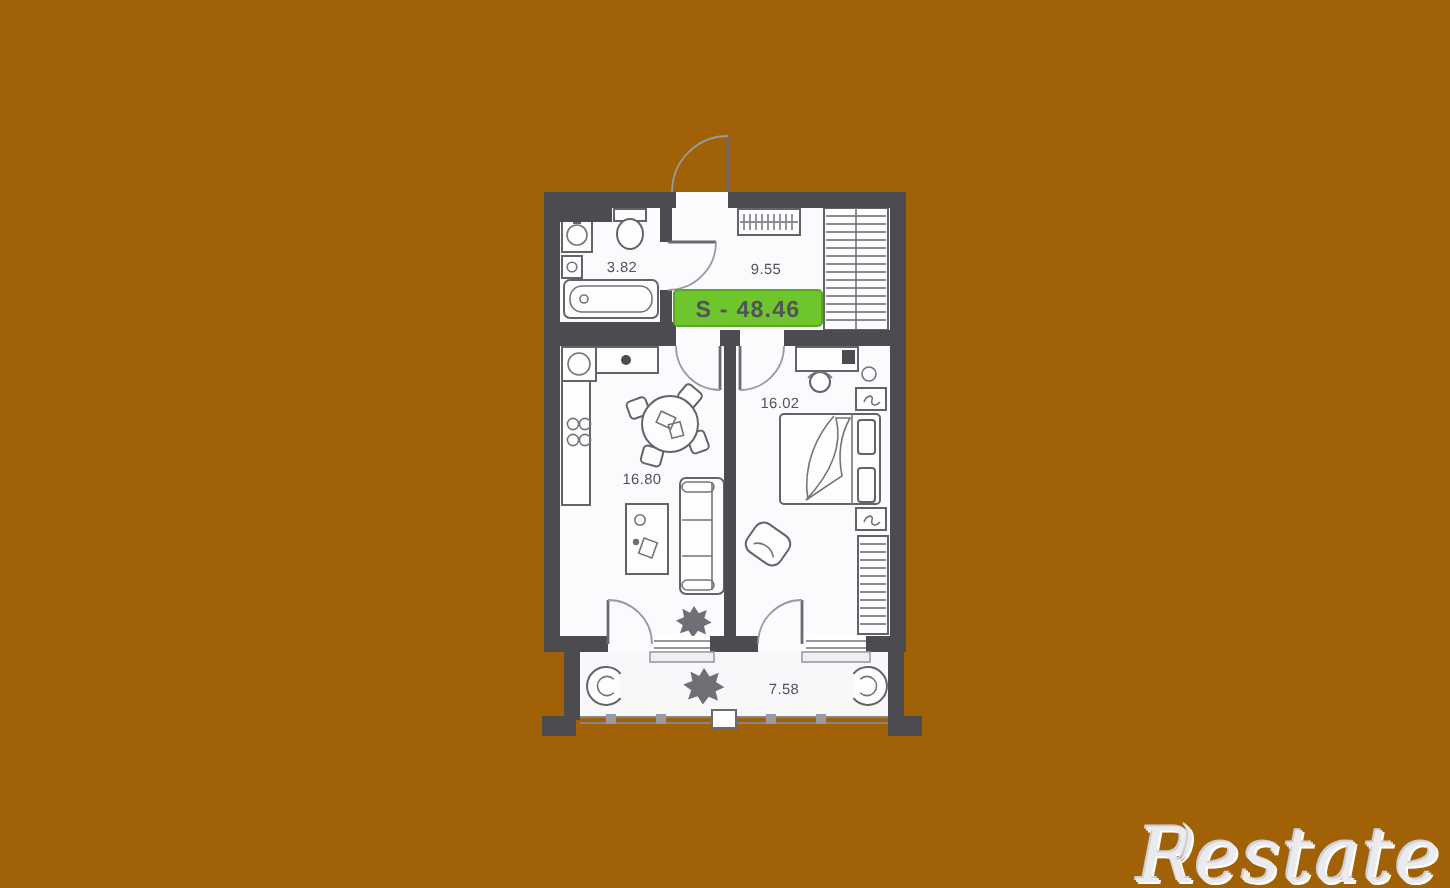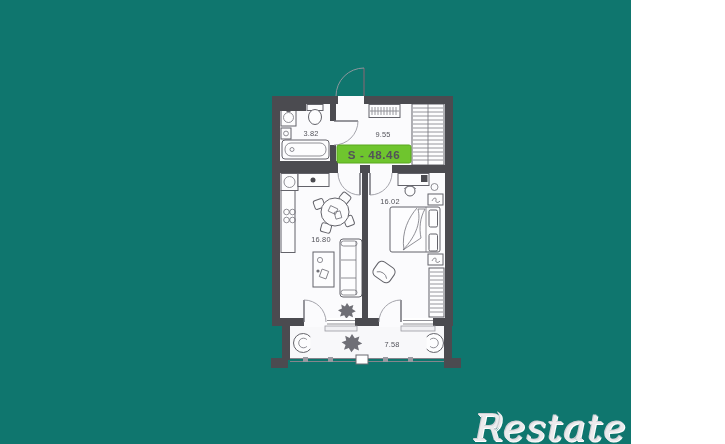--- a/index.html
+++ b/index.html
@@ -1,16 +1,16 @@
 <!DOCTYPE html>
 <html><head>
 <meta charset="utf-8">
 <style>
   html,body{margin:0;padding:0;background:#ffffff;}
-  .canvas{position:relative;width:631px;height:444px;background:#0f766e;overflow:hidden;
+  .canvas{position:relative;width:725px;height:444px;background:#a16207;overflow:hidden;
           font-family:"Liberation Sans",sans-serif;}
   .plan-svg{position:absolute;left:0;top:0;}
   .plan-svg text{font-family:"Liberation Sans",sans-serif;fill:#53535a;}
   .room-label{font-size:7.4px;letter-spacing:.2px;}
   .badge-text{font-size:11.6px;font-weight:700;fill:#ffffff;letter-spacing:.6px;}
   .wall{fill:#4b4b50;}
   .furn{fill:#fdfdfe;stroke:#63636a;stroke-width:1;}
   .furn-thin{fill:none;stroke:#74747b;stroke-width:.8;}
   .hatch{stroke:#8b8b92;stroke-width:.9;fill:none;}
   .door-leaf{stroke:#6a6a71;stroke-width:1.4;fill:none;}

